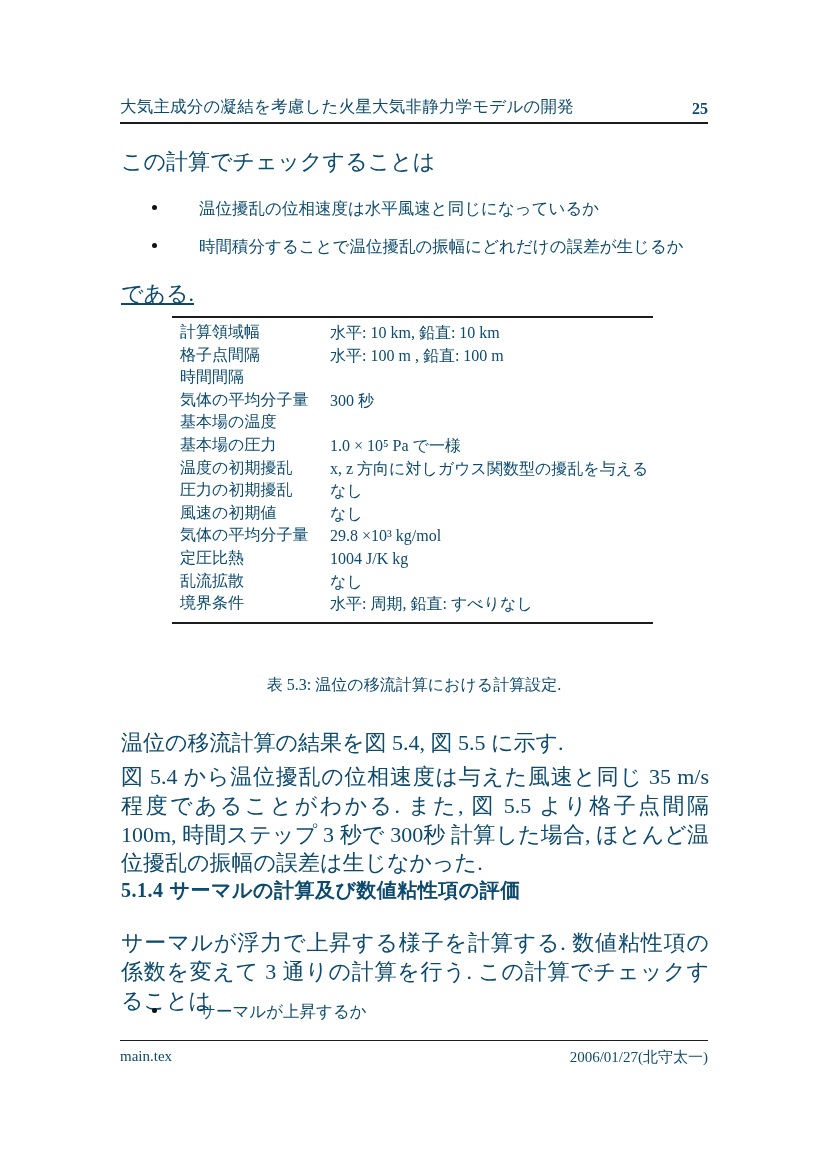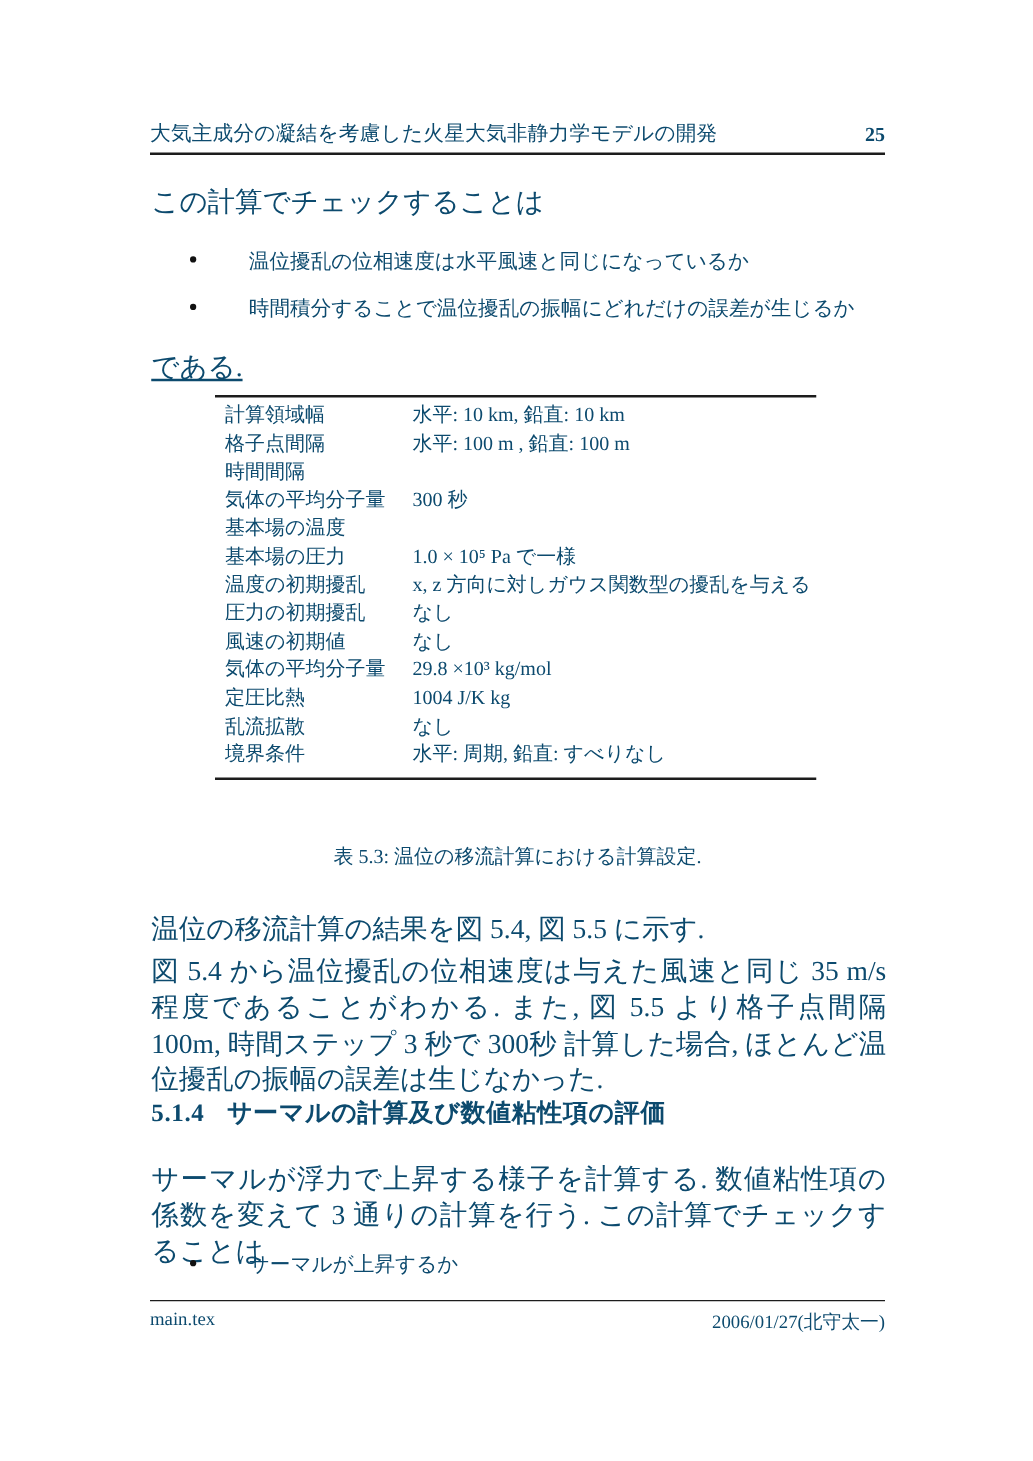--- a/index.html
+++ b/index.html
@@ -57,21 +57,21 @@
     text-align: center; font-size: 16px;
   }
 
   .para1 { left: 121px; top: 733px; }
   .para2 { left: 121px; top: 763px; width: 588px; line-height: 28.8px; text-align: justify; }
   .para3 { left: 121px; top: 929px; width: 588px; line-height: 28.8px; text-align: justify; }
 
   
   .section-heading { left: 121px; top: 877px; font-size: 20px; font-weight: bold; display: flex; align-items: baseline; }
   .section-number { font-family: "Liberation Serif", "DejaVu Serif", serif; letter-spacing: 0.5px; }
-  .section-title  { font-family: "Liberation Sans", "DejaVu Sans", sans-serif; margin-left: 18px; letter-spacing: 0.5px; }
+  .section-title  { font-family: "Liberation Sans", "DejaVu Sans", sans-serif; margin-left: 6px; letter-spacing: 0.5px; }
 
   
   .footer {
     left: 120px; top: 1040px; width: 588px;
     border-top: 1.5px solid #1c1c1c;
     padding-top: 7px;
     display: flex; justify-content: space-between;
     font-size: 15px;
   }
 </style>

